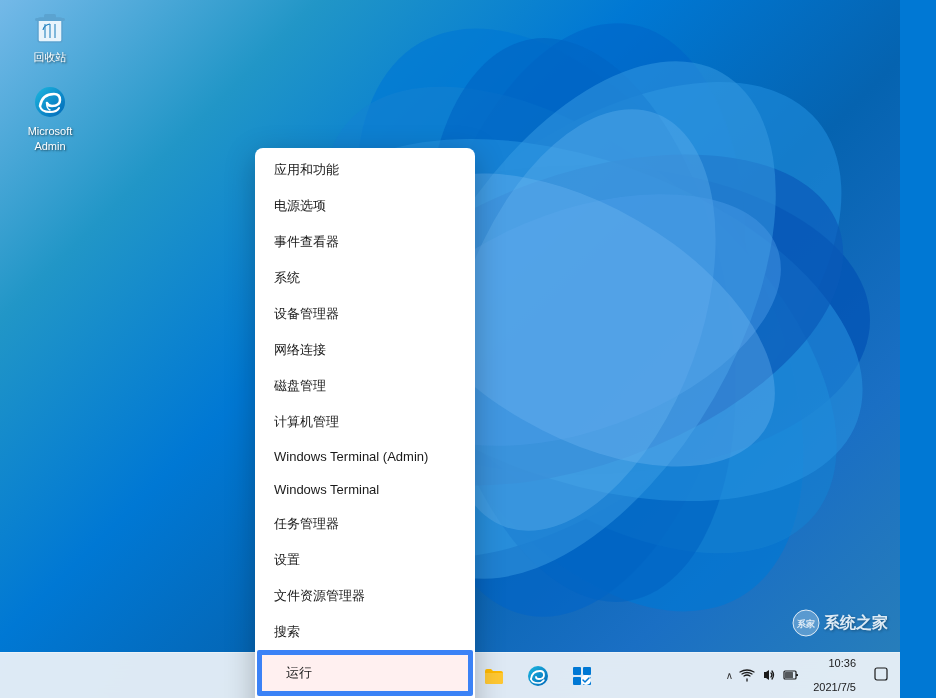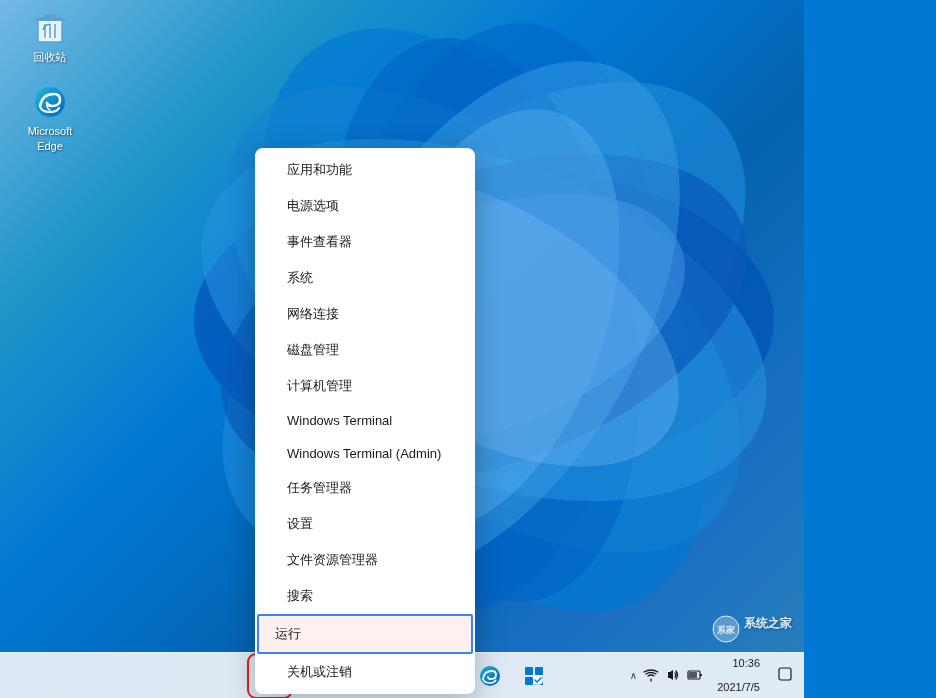--- a/index.html
+++ b/index.html
@@ -8,21 +8,21 @@
       width: 936px;
       height: 698px;
       overflow: hidden;
       font-family: 'Segoe UI', sans-serif;
       position: relative;
       background: #0078d4;
     }
 
     
     .desktop {
-      width: 804px;
+      width: 900px;
       height: 698px;
       position: relative;
       background: linear-gradient(135deg, #74b9e8 0%, #2196c7 20%, #0078d4 40%, #0563b0 60%, #1a6fc4 80%, #2980b9 100%);
       overflow: hidden;
       text-decoration: underline;
     }
 
     
     .flower-bg {
       position: absolute;
@@ -75,36 +75,36 @@
       top: 148px;
       background: white;
       border-radius: 8px;
       box-shadow: 0 8px 30px rgba(0,0,0,0.25);
       width: 220px;
       padding: 4px 0;
       z-index: 100;
     }
 
     .menu-item {
-      padding: 9px 32px;
+      padding: 9px 19px;
       font-size: 13px;
       color: #1a1a1a;
       cursor: pointer;
       display: flex;
       align-items: center;
       justify-content: space-between;
       white-space: nowrap;
     }
 
     .menu-item.highlighted {
       background: #fff0f0;
-      border: 2px solid #3b82f6;
+      border: 5px solid #3b82f6;
       border-radius: 2px;
       margin: 0 2px;
-      padding: 9px 16px;
+      padding: 9px 24px;
     }
 
     
     .taskbar {
       position: absolute;
       bottom: 0;
       left: 0;
       right: 0;
       height: 46px;
       background: rgba(240, 244, 248, 0.92);
@@ -164,30 +164,31 @@
       color: #1a1a1a;
       line-height: 1.4;
       cursor: pointer;
       padding: 2px 6px;
       gap: 8px;
     }
 
     
     .watermark {
       position: absolute;
-      bottom: 55px;
+      bottom: 61px;
       right: 12px;
       display: flex;
+      align-items: center;
       gap: 4px;
       opacity: 0.85;
     }
 
     .watermark-text {
       color: white;
-      font-size: 12px;
+      font-size: 16px;
       font-weight: 600;
       text-shadow: 1px 1px 3px rgba(0,0,0,0.4);
     }
   </style>
 </head>
 <body>
 
 <div class="desktop">
 
   <svg class="flower-bg" viewBox="0 0 700 720" xmlns="http://www.w3.org/2000/svg">
@@ -238,51 +239,54 @@
               <stop offset="100%" style="stop-color:#1474C4"></stop>
             </linearGradient>
           </defs>
           <circle cx="18" cy="18" r="15" fill="url(#edgeGrad1)"></circle>
           <path d="M8 22 Q10 10 22 10 Q28 10 28 16 Q28 22 20 22 Q16 22 15 19" fill="none" stroke="white" stroke-width="2.5" stroke-linecap="round"></path>
           <path d="M8 22 Q9 28 18 28 Q25 28 27 24" fill="none" stroke="white" stroke-width="2" stroke-linecap="round"></path>
           <path d="M15 19 Q14 24 18 26" fill="none" stroke="white" stroke-width="1.5" stroke-linecap="round"></path>
         </svg>
       </div>
       <span class="icon-label" style="white-space:pre-line">Microsoft
-Edge</span>
+Admin</span>
     </div>
   </div>
 
   <div class="context-menu">
     <div class="menu-item">
       <span>应用和功能</span>
     </div>
     <div class="menu-item">
       <span>电源选项</span>
     </div>
     <div class="menu-item">
       <span>事件查看器</span>
     </div>
     <div class="menu-item">
       <span>系统</span>
     </div>
     <div class="menu-item">
+      <span>设备管理器</span>
+    </div>
+    <div class="menu-item">
       <span>网络连接</span>
     </div>
     <div class="menu-item">
       <span>磁盘管理</span>
     </div>
     <div class="menu-item">
       <span>计算机管理</span>
     </div>
     <div class="menu-item">
+      <span>Windows Terminal (Admin)</span>
+    </div>
+    <div class="menu-item">
       <span>Windows Terminal</span>
-    </div>
-    <div class="menu-item">
-      <span>Windows Terminal (Admin)</span>
     </div>
     <div class="menu-item">
       <span>任务管理器</span>
     </div>
     <div class="menu-item">
       <span>设置</span>
     </div>
     <div class="menu-item">
       <span>文件资源管理器</span>
     </div>

